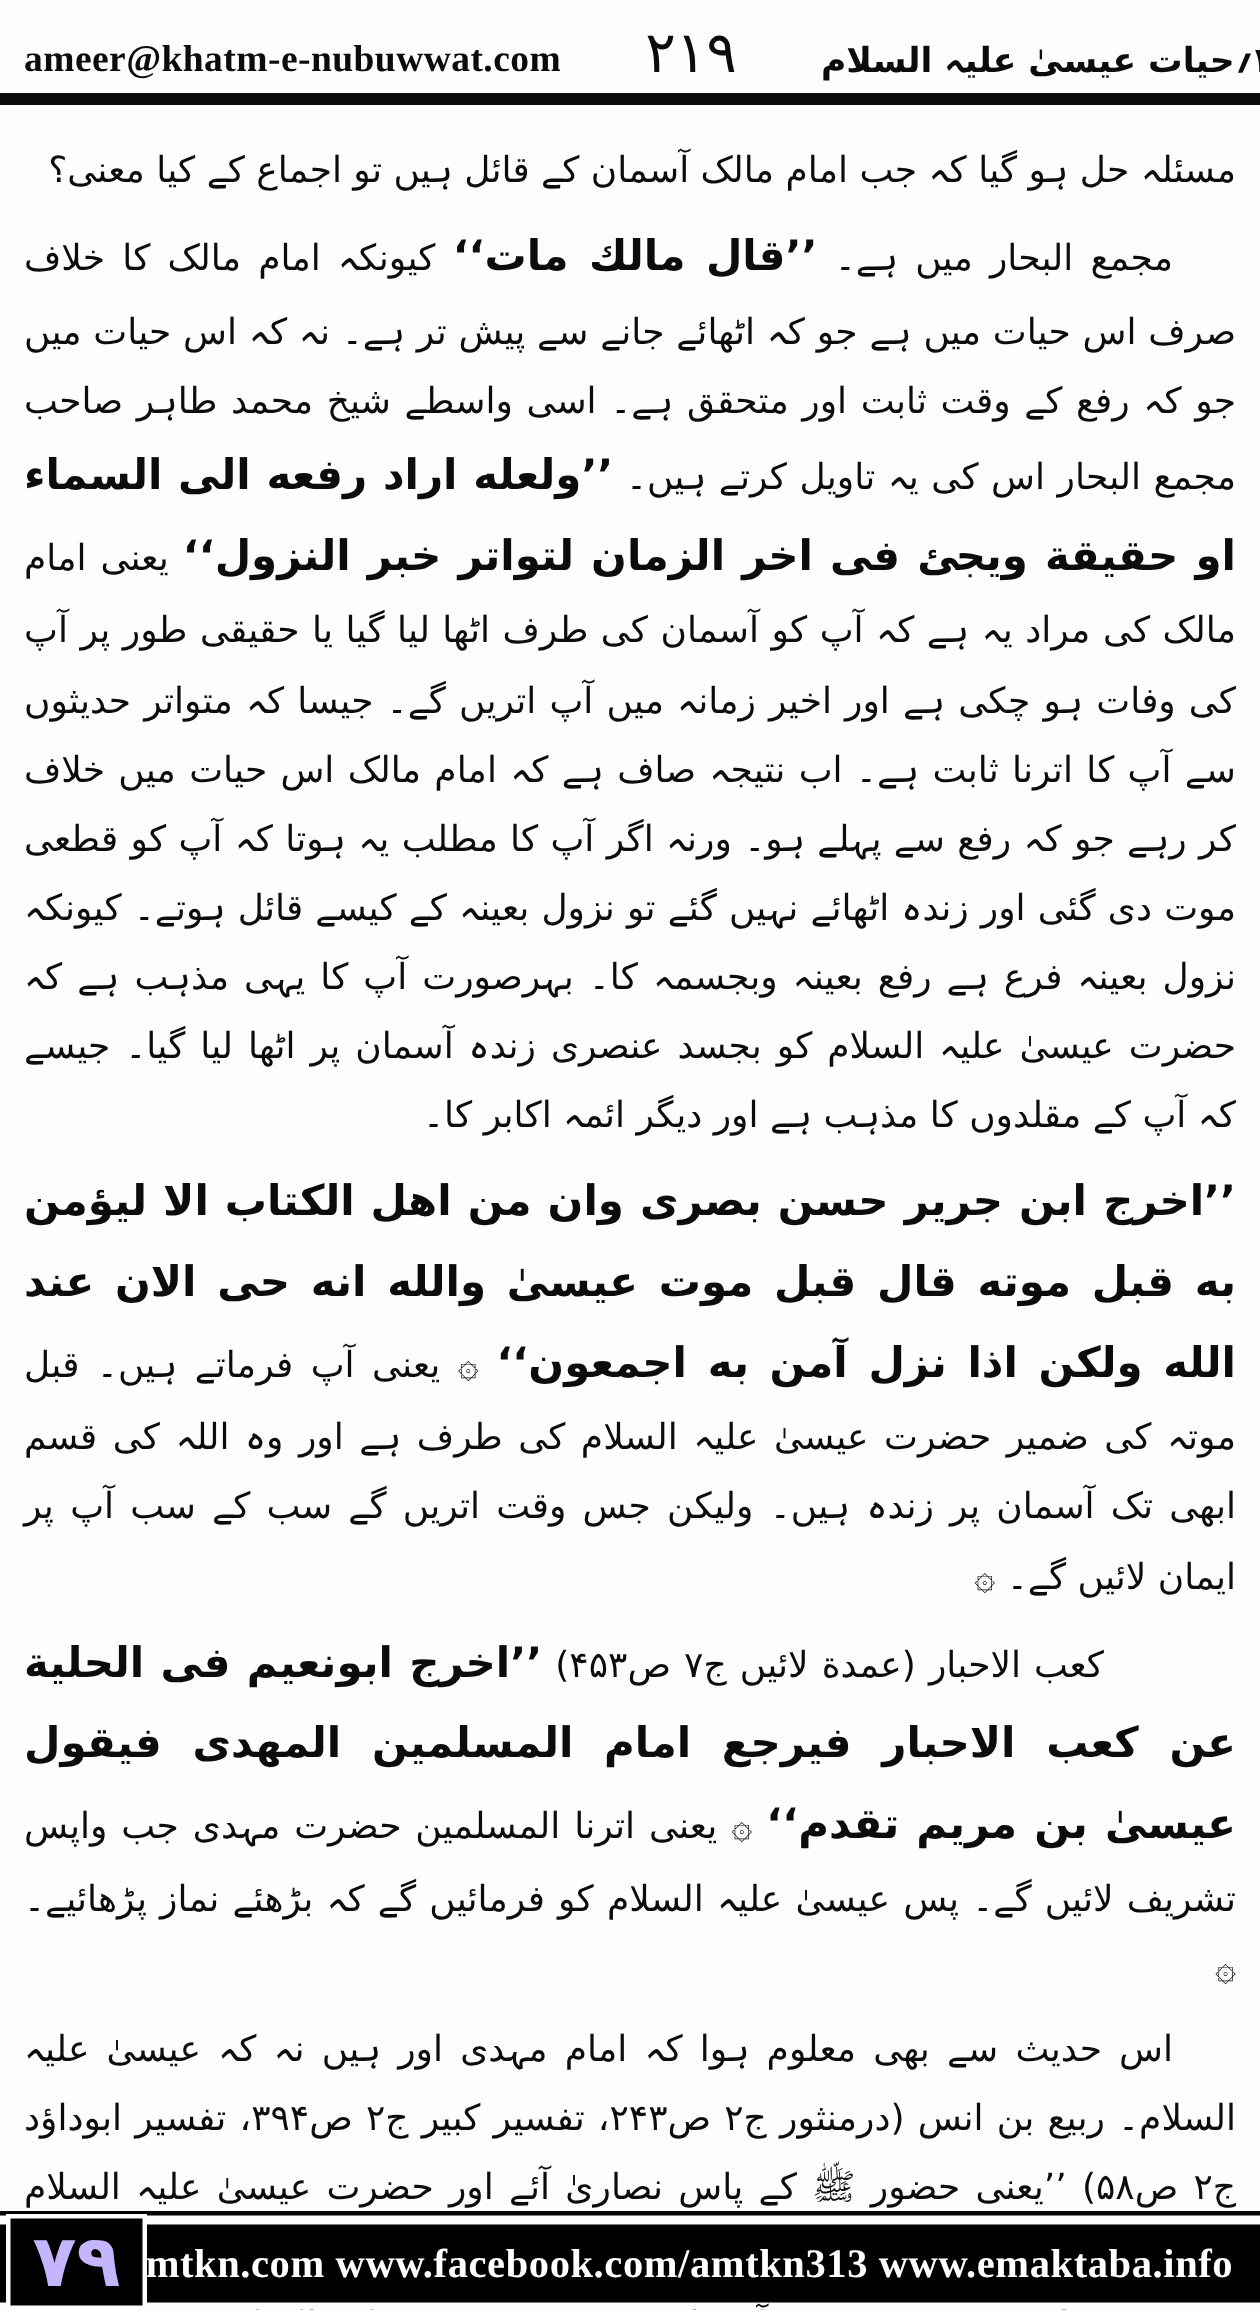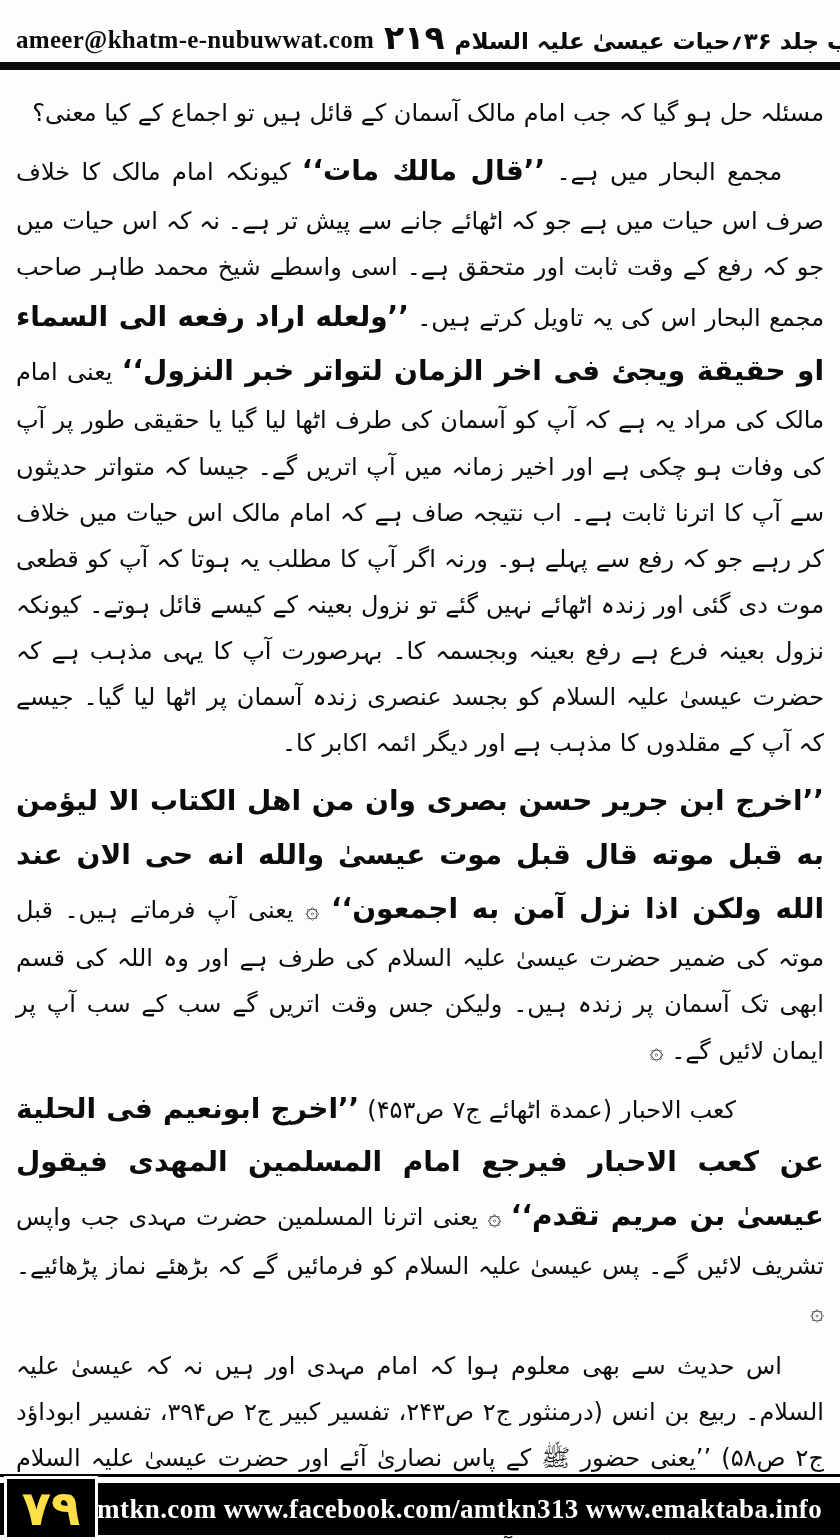--- a/index.html
+++ b/index.html
@@ -14,31 +14,32 @@
     overflow:hidden;
   }
   
   .header {
     direction:ltr;
     display:flex;
     align-items:flex-end;
     justify-content:space-between;
     padding:12px 16px 4px 16px;
     height:58px;
+    gap:46px;
   }
   .header .email {
     font-family:"Liberation Serif", serif;
     font-weight:700;
     font-size:25px;
     letter-spacing:.3px;
     white-space:nowrap;
   }
   .header .pageno {
-    font-weight:700;
-    font-size:33px;
+    font-weight:400;
+    font-size:38px;
     line-height:1;
     padding:0 10px;
   }
   .header .title {
     direction:rtl;
     font-weight:700;
     font-size:23px;
     white-space:nowrap;
   }
   .rule { height:8px; background:#0b0b0b; margin:4px 0 0 0; }
@@ -63,21 +64,21 @@
     background:#000; color:#fff;
     display:flex; align-items:center; justify-content:center;
     direction:ltr;
     font-family:"Liberation Serif", serif;
     font-weight:700; font-size:27px;
     letter-spacing:.4px;
     white-space:nowrap;
   }
   .footer .num {
     position:absolute; left:4px; top:2px; bottom:0; width:94px;
-    background:#000; color:#fde047;
+    background:#000; color:#c4b5fd;
     border:3px solid #fff;
     display:flex; align-items:center; justify-content:center;
     font-weight:700; font-size:48px;
     z-index:2;
   }
 </style>
 </head>
 <body>
 
 <div class="page">
@@ -88,21 +89,21 @@
     <div class="title">احتساب جلد ۳۶؍حیات عیسیٰ علیہ السلام</div>
   </div>
 
   <div class="rule"></div>
 
   <div class="content">
 
   <p><span class="run-urdu">مسئلہ حل ہو گیا کہ جب امام مالک آسمان کے قائل ہیں تو اجماع کے کیا معنی؟</span></p>
       <p class="indent"><span class="run-urdu">مجمع البحار میں ہے۔ </span><span class="run-arabic">’’قال مالك مات‘‘</span><span class="run-urdu"> کیونکہ امام مالک کا خلاف صرف اس حیات میں ہے جو کہ اٹھائے جانے سے پیش تر ہے۔ نہ کہ اس حیات میں جو کہ رفع کے وقت ثابت اور متحقق ہے۔ اسی واسطے شیخ محمد طاہر صاحب مجمع البحار اس کی یہ تاویل کرتے ہیں۔ </span><span class="run-arabic">’’ولعله اراد رفعه الی السماء او حقیقة ویجئ فی اخر الزمان لتواتر خبر النزول‘‘</span><span class="run-urdu"> یعنی امام مالک کی مراد یہ ہے کہ آپ کو آسمان کی طرف اٹھا لیا گیا یا حقیقی طور پر آپ کی وفات ہو چکی ہے اور اخیر زمانہ میں آپ اتریں گے۔ جیسا کہ متواتر حدیثوں سے آپ کا اترنا ثابت ہے۔ اب نتیجہ صاف ہے کہ امام مالک اس حیات میں خلاف کر رہے جو کہ رفع سے پہلے ہو۔ ورنہ اگر آپ کا مطلب یہ ہوتا کہ آپ کو قطعی موت دی گئی اور زندہ اٹھائے نہیں گئے تو نزول بعینہ کے کیسے قائل ہوتے۔ کیونکہ نزول بعینہ فرع ہے رفع بعینہ وبجسمہ کا۔ بہرصورت آپ کا یہی مذہب ہے کہ حضرت عیسیٰ علیہ السلام کو بجسد عنصری زندہ آسمان پر اٹھا لیا گیا۔ جیسے کہ آپ کے مقلدوں کا مذہب ہے اور دیگر ائمہ اکابر کا۔</span></p>
       <p><span class="run-arabic">’’اخرج ابن جریر حسن بصری وان من اهل الکتاب الا لیؤمن به قبل موته قال قبل موت عیسیٰ والله انه حی الان عند الله ولکن اذا نزل آمن به اجمعون‘‘</span><span class="run-urdu"> ۞ یعنی آپ فرماتے ہیں۔ قبل موتہ کی ضمیر حضرت عیسیٰ علیہ السلام کی طرف ہے اور وہ اللہ کی قسم ابھی تک آسمان پر زندہ ہیں۔ ولیکن جس وقت اتریں گے سب کے سب آپ پر ایمان لائیں گے۔ ۞</span></p>
-      <p class="indent-lg"><span class="run-urdu">کعب الاحبار (عمدة اٹھائے ج۷ ص۴۵۳) </span><span class="run-arabic">’’اخرج ابونعیم فی الحلیة عن کعب الاحبار فیرجع امام المسلمین المهدی فیقول عیسیٰ بن مریم تقدم‘‘</span><span class="run-urdu"> ۞ یعنی اترنا المسلمین حضرت مہدی جب واپس تشریف لائیں گے۔ پس عیسیٰ علیہ السلام کو فرمائیں گے کہ بڑھئے نماز پڑھائیے۔ ۞</span></p>
+      <p class="indent-lg"><span class="run-urdu">کعب الاحبار (عمدة لائیں ج۷ ص۴۵۳) </span><span class="run-arabic">’’اخرج ابونعیم فی الحلیة عن کعب الاحبار فیرجع امام المسلمین المهدی فیقول عیسیٰ بن مریم تقدم‘‘</span><span class="run-urdu"> ۞ یعنی اترنا المسلمین حضرت مہدی جب واپس تشریف لائیں گے۔ پس عیسیٰ علیہ السلام کو فرمائیں گے کہ بڑھئے نماز پڑھائیے۔ ۞</span></p>
       <p class="indent"><span class="run-urdu">اس حدیث سے بھی معلوم ہوا کہ امام مہدی اور ہیں نہ کہ عیسیٰ علیہ السلام۔ ربیع بن انس (درمنثور ج۲ ص۲۴۳، تفسیر کبیر ج۲ ص۳۹۴، تفسیر ابوداؤد ج۲ ص۵۸) </span><span class="run-urdu">’’یعنی حضور ﷺ کے پاس نصاریٰ آئے اور حضرت عیسیٰ علیہ السلام کے متعلق بحث ہوئی تو رسول اکرم ﷺ نے فرمایا کہ خدا تعالیٰ زندہ ولا یموت ہے۔ یعنی اس کو موت نہیں آتی اور حضرت عیسیٰ علیہ السلام پر موت آئے گی۔‘‘</span></p>
     </div>
 
   <div class="footer">
     <div class="topline"></div>
     <div class="bar">www.amtkn.com www.facebook.com/amtkn313 www.emaktaba.info</div>
     <div class="num">۷۹</div>
   </div>
 
 </div>

